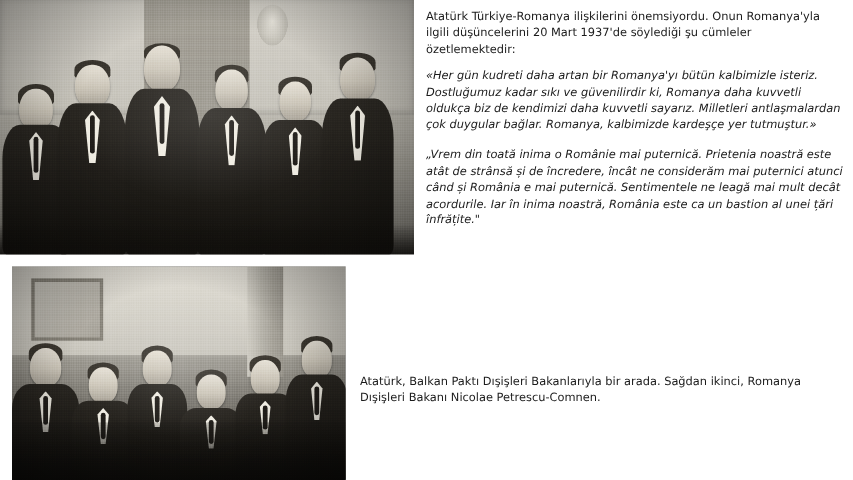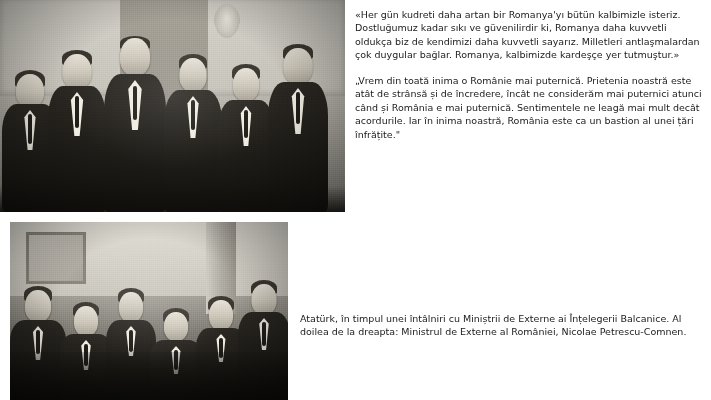--- a/index.html
+++ b/index.html
@@ -178,20 +178,21 @@
   }
   .para {
     font-size: 9.5px;
     line-height: 1.42;
     color: #1b1b1b;
     margin: 0 0 9px 0;
     text-align: left;
   }
   .para.quote {
     margin-bottom: 12px;
+    font-style: italic;
   }
   .block-top {
     position: absolute;
     left: 0;
     top: 8px;
     width: 348px;
   }
   .block-caption {
     position: absolute;
     left: -55px;
@@ -324,22 +325,23 @@
 
       <div class="p2-floor"></div>
       <div class="grain"></div>
       <div class="vignette"></div>
     </div>
   </div>
 
   <div class="text-col">
 
     <div class="block-top">
+      <p class="para">Atatürk Türkiye-Romanya ilişkilerini önemsiyordu. Onun Romanya'yla ilgili düşüncelerini 20 Mart 1937'de söylediği şu cümleler özetlemektedir:</p>
       <p class="para quote">«Her gün kudreti daha artan bir Romanya'yı bütün kalbimizle isteriz. Dostluğumuz kadar sıkı ve güvenilirdir ki, Romanya daha kuvvetli oldukça biz de kendimizi daha kuvvetli sayarız. Milletleri antlaşmalardan çok duygular bağlar. Romanya, kalbimizde kardeşçe yer tutmuştur.»</p>
       <p class="para quote">„Vrem din toată inima o Românie mai puternică. Prietenia noastră este atât de strânsă și de încredere, încât ne considerăm mai puternici atunci când și România e mai puternică. Sentimentele ne leagă mai mult decât acordurile. Iar în inima noastră, România este ca un bastion al unei țări înfrățite."</p>
     </div>
 
     <div class="block-caption">
-      <p class="para">Atatürk, în timpul unei întâlniri cu Miniștrii de Externe ai Înțelegerii Balcanice. Al doilea de la dreapta: Ministrul de Externe al României, Nicolae Petrescu-Comnen.</p>
+      <p class="para">Atatürk, Balkan Paktı Dışişleri Bakanlarıyla bir arada. Sağdan ikinci, Romanya Dışişleri Bakanı Nicolae Petrescu-Comnen.</p>
     </div>
 
   </div>
 </div>
 
 </body></html>

